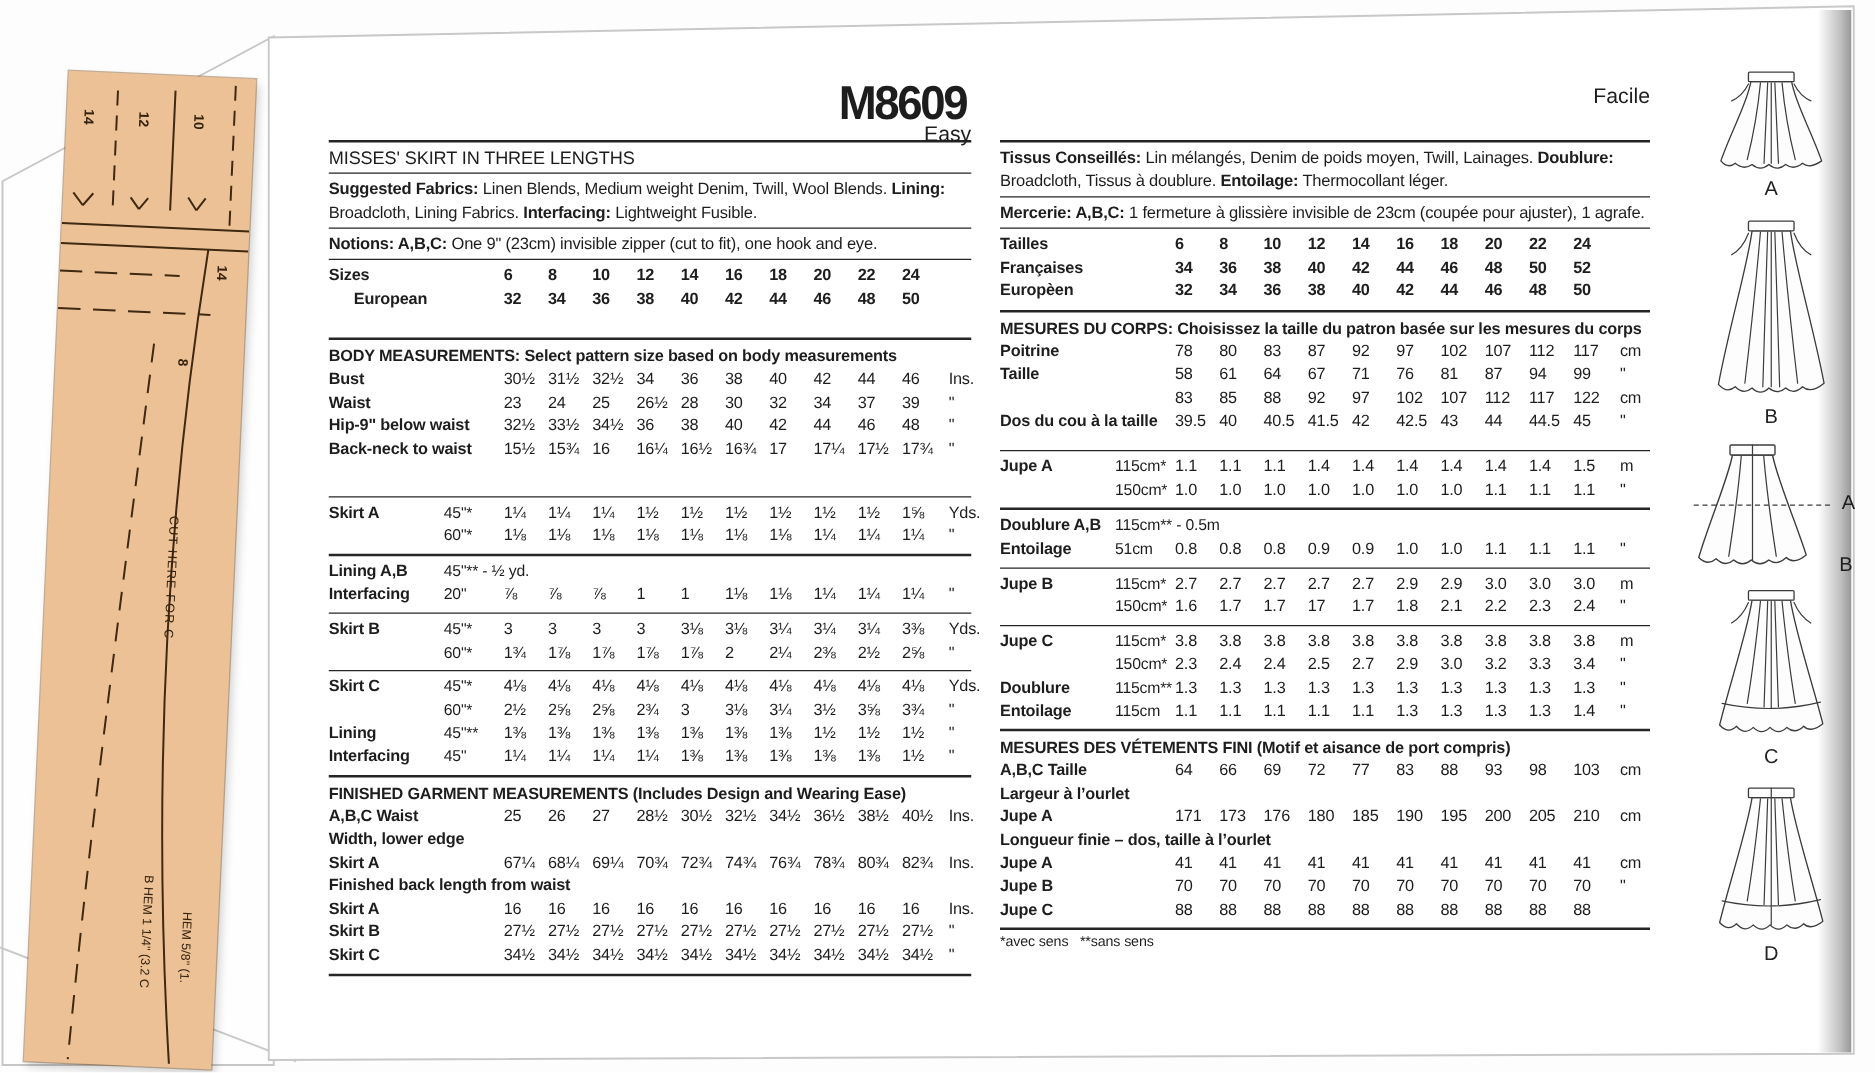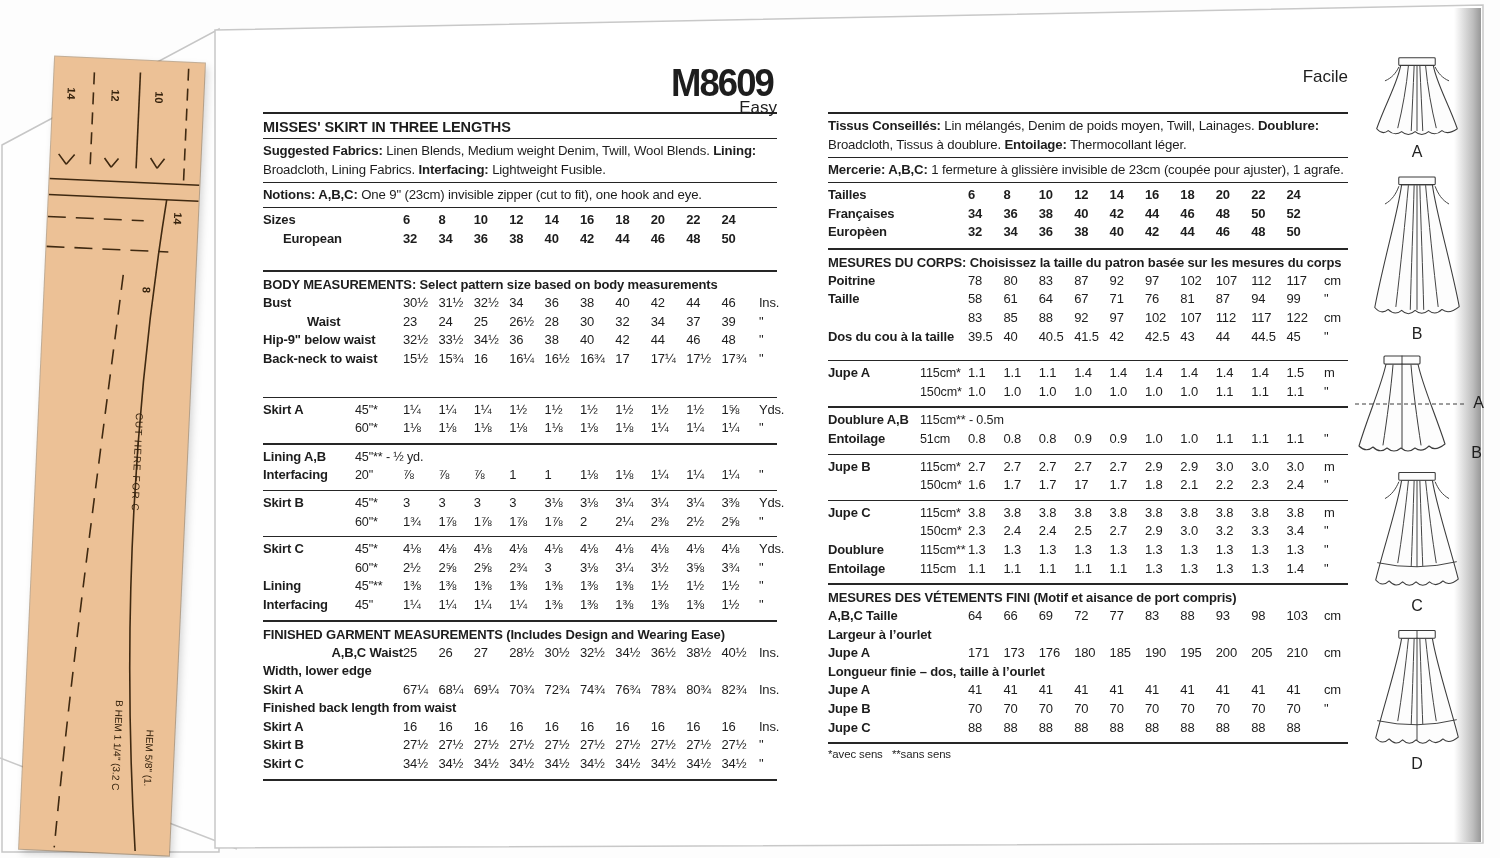--- a/index.html
+++ b/index.html
@@ -8,25 +8,25 @@
   .bg{position:absolute;left:0;top:0;}
   .shadow-right{position:absolute;left:1454px;top:8px;width:27px;height:834px;
     background:linear-gradient(to right,rgba(120,120,120,0),rgba(110,110,110,.45) 70%,rgba(88,88,88,.62));}
   
   .tissue{position:absolute;left:55px;top:60px;width:150px;height:793px;background:#ecc196;
     transform:rotate(2.6deg);transform-origin:50% 0;
     box-shadow:0 0 0 1px rgba(128,84,34,.45), 3px 4px 8px rgba(0,0,0,.18);}
   
   .col{position:absolute;top:68px;}
   .col-en{left:263px;width:514px;}
-  .col-fr{left:828px;width:520px;}
+  .col-fr{left:800px;width:520px;}
   .hdr{display:flex;align-items:flex-end;height:40px;border-bottom:2px solid #242424;padding-bottom:4px;flex-direction:column;}
   .code{font-size:38px;font-weight:700;letter-spacing:-2px;line-height:.82;transform:scaleX(.96);transform-origin:left bottom;}
   .diff{margin-left:auto;font-size:17px;line-height:1;}
-  .title{font-size:14.5px;font-weight:700;letter-spacing:-.1px;padding:5px 0 3px;border-bottom:1.7px solid #242424;}
+  .title{font-size:14.5px;font-weight:400;letter-spacing:-.1px;padding:5px 0 3px;border-bottom:1.7px solid #242424;}
   .para{font-size:13.2px;line-height:19px;padding:2px 0 3px;border-bottom:1.6px solid #242424;letter-spacing:-.15px;}
   .para .b{font-weight:700;}
   .sec{margin-top:2px;padding:1px 0 5px;border-bottom:1.6px solid #262626;}
   .sec.rule-thick{border-bottom-width:2.6px;}
   .col-en .sec-0{padding-bottom:22px;}
   .col-en .sec-1{padding-bottom:28px;}
   .col-fr .sec-0{padding-bottom:6px;}
   .col-fr .sec-1{padding-bottom:14px;}
   .sec-h{font-size:13px;font-weight:700;line-height:19px;letter-spacing:-.15px;}
   .mrow{display:grid;grid-template-columns:92px 48px repeat(10,35.4px) minmax(0,1fr);
@@ -140,21 +140,21 @@
             <span class="val">34</span>
             <span class="val">36</span>
             <span class="val">38</span>
             <span class="val">40</span>
             <span class="val">42</span>
             <span class="val">44</span>
             <span class="val">46</span>
             <span class="unit">Ins.</span>
           </div>
           <div class="mrow">
-            <span class="lab" style="grid-column: span 2; margin-left: 44px;">Waist</span>
+            <span class="lab" style="grid-column: span 2;">Waist</span>
             <span class="val">23</span>
             <span class="val">24</span>
             <span class="val">25</span>
             <span class="val">26½</span>
             <span class="val">28</span>
             <span class="val">30</span>
             <span class="val">32</span>
             <span class="val">34</span>
             <span class="val">37</span>
             <span class="val">39</span>
@@ -332,21 +332,21 @@
             <span class="val">1⅜</span>
             <span class="val">1⅜</span>
             <span class="val">1⅜</span>
             <span class="val">1½</span>
             <span class="unit">"</span>
           </div>
         </div>
         <div class="sec sec-6 rule-thick">
           <div class="sec-h">FINISHED GARMENT MEASUREMENTS (Includes Design and Wearing Ease)</div>
           <div class="mrow">
-            <span class="lab" style="grid-column: span 2; text-align: right;">A,B,C Waist</span>
+            <span class="lab" style="grid-column: span 2;">A,B,C Waist</span>
             <span class="val">25</span>
             <span class="val">26</span>
             <span class="val">27</span>
             <span class="val">28½</span>
             <span class="val">30½</span>
             <span class="val">32½</span>
             <span class="val">34½</span>
             <span class="val">36½</span>
             <span class="val">38½</span>
             <span class="val">40½</span>

